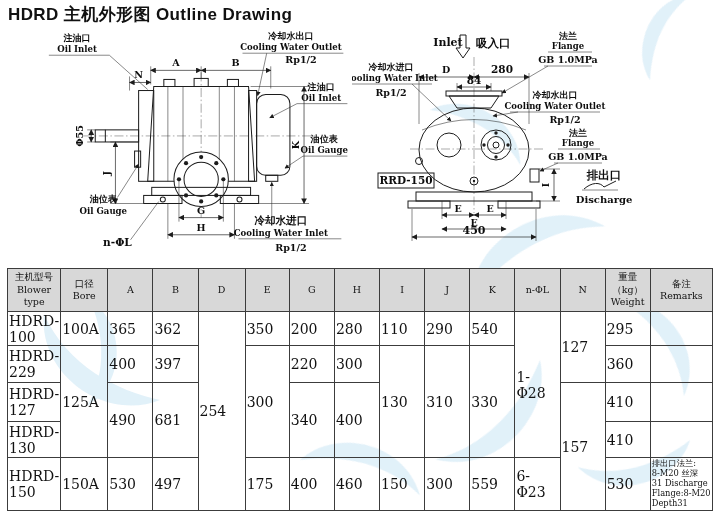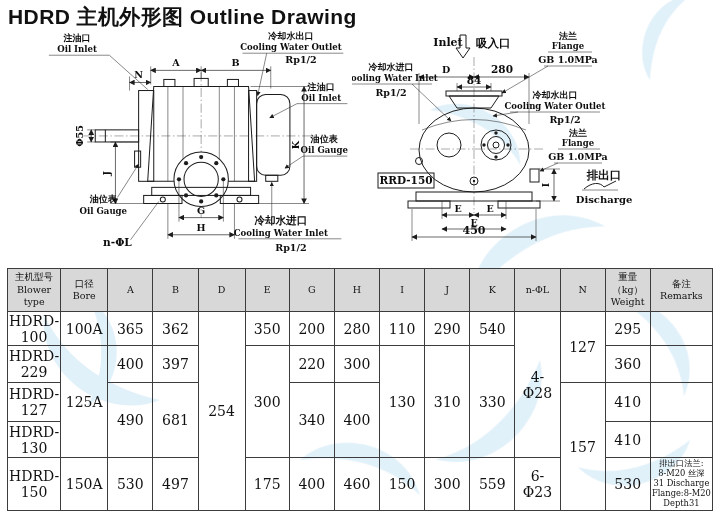--- a/index.html
+++ b/index.html
@@ -3,21 +3,21 @@
 <meta charset="utf-8">
 <style>
   html,body{margin:0;padding:0;}
   body{
     width:720px;height:517px;background:#ffffff;position:relative;overflow:hidden;
     font-family:"Liberation Sans",sans-serif;color:#111;
   }
   .layer{position:absolute;}
   #wm{left:0;top:0;width:720px;height:517px;z-index:0;pointer-events:none;}
   .title{
-    left:8px;top:3px;z-index:2;font-size:21px;font-weight:bold;letter-spacing:.4px;
+    left:8px;top:3px;z-index:2;font-size:17px;font-weight:bold;letter-spacing:.4px;
     font-family:"Liberation Sans",sans-serif;white-space:nowrap;
   }
   svg.draw{z-index:2;}
   #draw-left{left:16px;top:28px;width:334px;height:234px;}
   #draw-right{left:352px;top:28px;width:364px;height:234px;}
 
   
   .ln{fill:none;stroke:#1c1c1c;stroke-width:1;}
   .fw{fill:#ffffff;stroke:#1c1c1c;stroke-width:1;}
   .thin{fill:none;stroke:#2a2a2a;stroke-width:.55;}
@@ -27,21 +27,21 @@
   .zh{font-family:"DejaVu Sans",sans-serif;font-weight:bold;font-size:9px;}
   .zhb{font-family:"DejaVu Sans",sans-serif;font-weight:bold;font-size:11.5px;}
   .en{font-family:"DejaVu Serif",serif;font-weight:bold;font-size:8.5px;}
   .dt{font-family:"DejaVu Serif",serif;font-weight:bold;font-size:9.5px;}
   .dnum{font-family:"DejaVu Serif",serif;font-weight:bold;font-size:10.5px;}
   .mid{text-anchor:middle;}
 
   
   table{
     position:absolute;left:7px;top:268px;width:706px;z-index:2;
-    border-collapse:collapse;table-layout:fixed;text-align:center;
+    border-collapse:collapse;table-layout:fixed;
     font-family:"DejaVu Serif",serif;
   }
   th,td{border:1px solid #3c3c3c;padding:0 1px;vertical-align:middle;}
   thead th{
     background:#d8d8d8;font-weight:normal;font-size:9.5px;line-height:1.3;
     white-space:pre-line;height:42px;
   }
   tbody td{font-size:14px;background:transparent;}
   tr.r1{height:34px}tr.r2{height:37px}tr.r3{height:39px}tr.r4{height:36px}tr.r5{height:53px}
   td.remarks{font-size:8.3px;line-height:1.2;white-space:pre-line;}
@@ -331,21 +331,21 @@
       <td>100A</td>
       <td>365</td>
       <td>362</td>
       <td rowspan="5">254</td>
       <td>350</td>
       <td>200</td>
       <td>280</td>
       <td>110</td>
       <td>290</td>
       <td>540</td>
-      <td rowspan="4">4-Φ28</td>
+      <td rowspan="4">1-Φ28</td>
       <td rowspan="2">127</td>
       <td>295</td>
       <td class="remarks"></td>
     </tr>
     <tr class="r2">
       <td>HDRD-229</td>
       <td rowspan="3">125A</td>
       <td>400</td>
       <td>397</td>
       <td rowspan="3">300</td>

